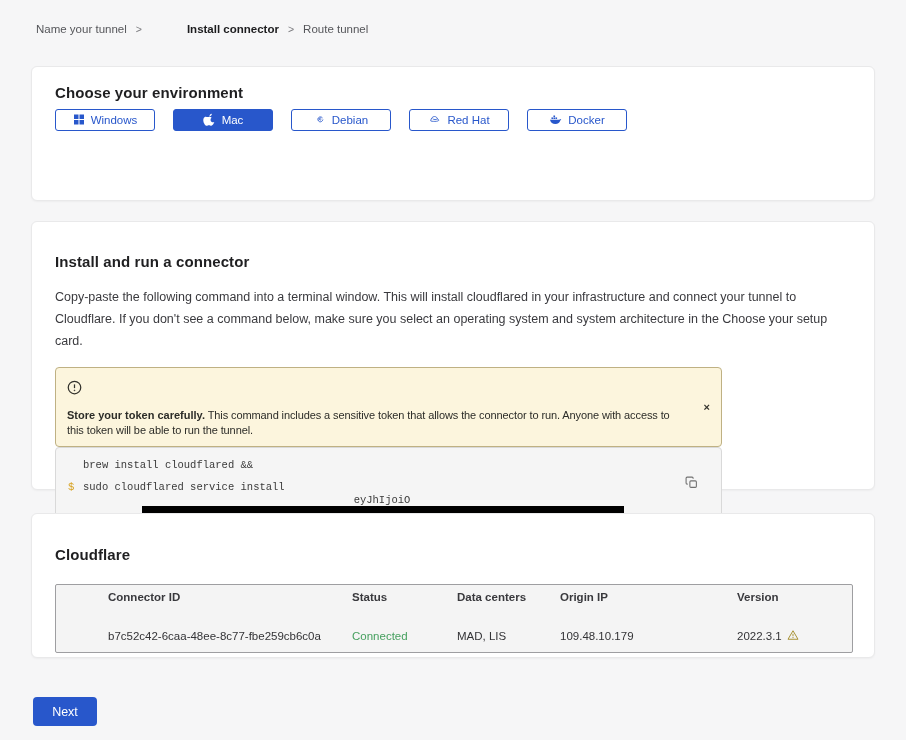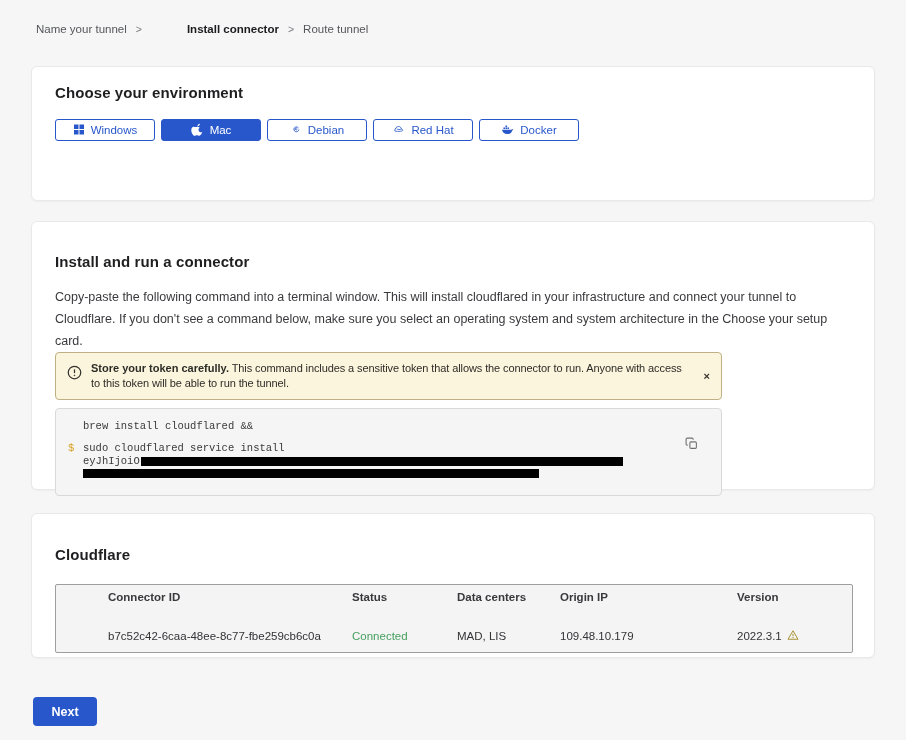--- a/index.html
+++ b/index.html
@@ -34,21 +34,21 @@
     font-size:15px; font-weight:bold; color:#1f1f21;
     letter-spacing:.1px;
   }
   #card-environment { top:66px; height:135px; }
   #card-connector   { top:221px; height:269px; }
   #card-connectors  { top:513px; height:145px; }
 
   
   #card-environment h2 { margin-top:17px; }
   .os-label { margin-top:31px; font-size:12.5px; color:#3e3e42; }
-  .os-row { margin-top:18px; display:flex; gap:6px; }
+  .os-row { margin-top:8px; display:flex; gap:18px; }
   .os-btn {
     width:100px; height:22px;
     display:flex; align-items:center; justify-content:center; gap:6px;
     background:#fff;
     border:1px solid var(--accent-blue,#2857cb);
     border-radius:3px;
     color:var(--accent-blue,#2857cb);
     font-size:11.5px; font-family:inherit;
     cursor:pointer;
   }
@@ -59,52 +59,53 @@
   }
 
   
   #card-connector h2 { margin-top:31px; }
   .desc {
     margin-top:16px; font-size:12.5px; line-height:22px; color:#3a3a3e;
     max-width:798px;
   }
   .warn-banner {
     position:relative;
+    margin-top:15px;
     width:667px; min-height:46px;
     background:var(--warning-bg,#fcf5dd);
     border:1px solid var(--warning-border,#bfb183);
     border-radius:4px;
     padding:8px 34px 8px 11px;
-    display:flex; gap:9px; align-items:flex-start;
+    display:flex; gap:9px; align-items:flex-start;flex-direction:column;
   }
   .warn-banner .winfo { margin-top:4px; color:#33322c; }
   .warn-text { font-size:11px; line-height:15px; color:#2c2c28; letter-spacing:-0.1px; }
   .warn-text b { letter-spacing:0; }
   .warn-close {
     position:absolute; right:11px; top:50%; transform:translateY(-50%);
     font-size:11px; font-weight:bold; color:#33322c;
     background:none; border:none; cursor:pointer; line-height:1;
     font-family:inherit;
   }
   .code-block {
     position:relative;
-    margin-top:8px;
+    margin-top:0;
     width:667px; height:88px;
     background:#f5f5f5;
     border:1px solid #d9d9d9;
     border-radius:4px;
     font-family:"Liberation Mono", monospace;
     font-size:10.5px; color:#3a3a3a;
     padding:11px 40px 0 12px;
   }
   .code-line-1 { margin-left:15px; white-space:nowrap; }
   .cmd-row { display:flex; margin-top:10px; }
   .prompt { width:15px; color:var(--prompt-gold,#d7a01d); }
   .cmd-col { flex:1; }
-  .token-row { display:flex; align-items:center; margin-top:1px; }
+  .token-row { display:flex; align-items:center; margin-top:1px;flex-direction:column; }
   .redact-bar { height:9px; background:#000; }
   .redact-bar.bar-1 { width:482px; margin-left:1px; }
   .redact-bar.bar-2 { width:456px; margin-top:2px; }
   .copy-btn {
     position:absolute; right:23px; top:28px;
     background:none; border:none; cursor:pointer; color:#707070;
     padding:0; line-height:0;
   }
 
   
@@ -128,21 +129,21 @@
   .status-connected { color:var(--status-green,#46a05f); }
   .version-cell { display:flex; align-items:center; gap:5px; }
   .version-cell svg { color:var(--version-warn,#a99336); }
 
   
   .next-btn {
     position:absolute; left:33px; top:697px;
     width:64px; height:29px;
     background:var(--accent-blue,#2857cb);
     color:#fff; font-size:12.5px; font-family:inherit;
-    border:none; border-radius:4px; cursor:pointer;font-weight:bold;
+    border:none; border-radius:4px; cursor:pointer;
   }
 </style>
 </head>
 <body>
 
 <nav class="breadcrumb">
   <span class="crumb">Name your tunnel</span>
   <span class="sep">&gt;</span>
   <span class="crumb active">Install connector</span>
   <span class="sep">&gt;</span>

